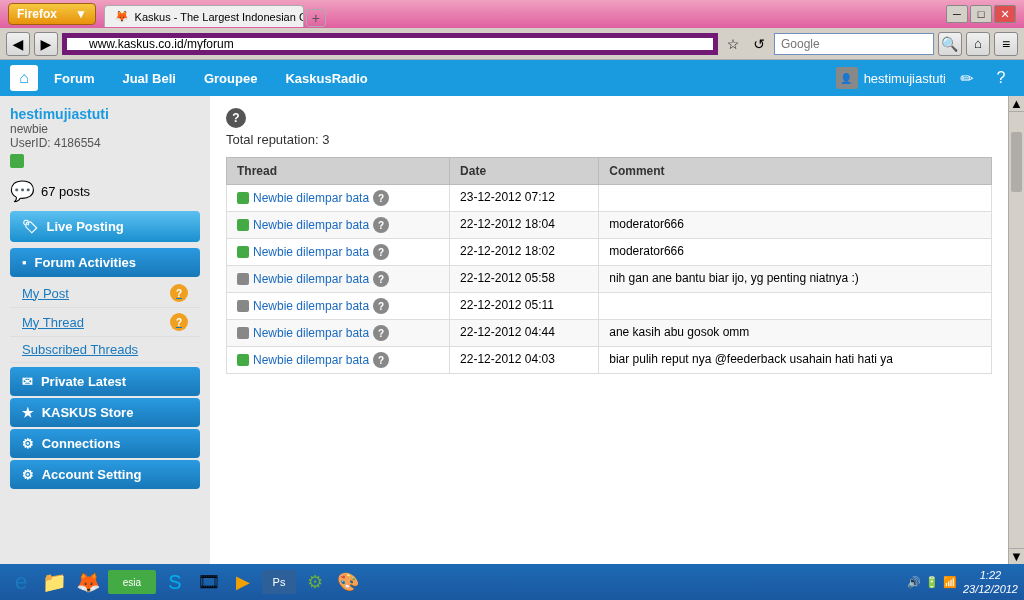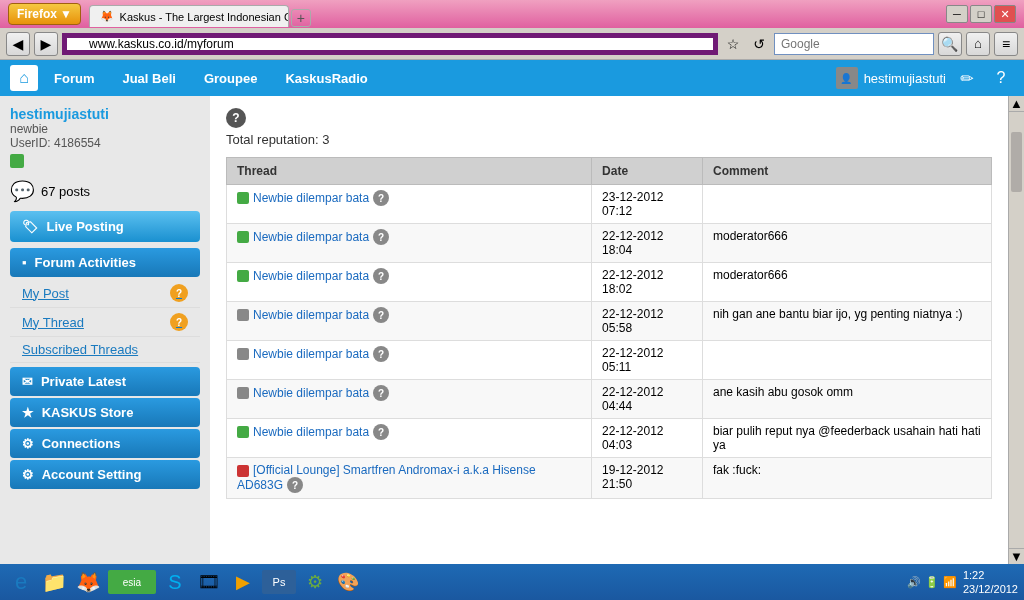--- a/index.html
+++ b/index.html
@@ -17,21 +17,21 @@
     .title-bar-left { display: flex; align-items: center; gap: 4px; }
     .firefox-btn {
       background: linear-gradient(to bottom, #f5c842, #e8920a);
       border: 1px solid #a06010;
       border-radius: 4px;
       padding: 3px 8px;
       font-size: 12px;
       font-weight: bold;
       color: white;
       cursor: pointer;
-      display: flex; align-items: center; gap: 3px;
+      display: flex; align-items: center; gap: 18px;
     }
     .tab-bar {
       display: flex;
       align-items: flex-end;
       height: 26px;
       margin-left: 4px;
     }
     .tab {
       background: #e8e8e8;
       border: 1px solid #aaa;
@@ -163,21 +163,21 @@
     tr:nth-child(even) td { background: #f8f8f8; }
     .thread-link { color: #1a6abf; cursor: pointer; text-decoration: none; }
     .rep-dot { width: 12px; height: 12px; border-radius: 2px; display: inline-block; margin-right: 4px; vertical-align: middle; }
     .q-icon { display: inline-flex; align-items: center; justify-content: center; width: 16px; height: 16px; background: #888; color: white; border-radius: 50%; font-size: 10px; font-weight: bold; cursor: pointer; margin-left: 4px; }
 
     
     .taskbar { height: 36px; background: linear-gradient(to bottom, #1e6ab4, #1a58a0); display: flex; align-items: center; padding: 0 6px; gap: 4px; }
     .taskbar-icon { width: 30px; height: 30px; display: flex; align-items: center; justify-content: center; cursor: pointer; }
     .taskbar-right { margin-left: auto; display: flex; align-items: center; gap: 6px; color: white; font-size: 11px; }
     .sys-icons { display: flex; gap: 4px; align-items: center; }
-    .clock { text-align: left; line-height: 1.3; }
+    .clock { text-align: center; line-height: 1.3; font-style: italic; }
 
     .scrollbar-y { width: 16px; background: #d4d0c8; border-left: 1px solid #aaa; display: flex; flex-direction: column; }
     .scrollbar-thumb { background: #b0aca8; margin: 2px; border-radius: 2px; height: 60px; margin-top: 20px; }
   </style>
 </head>
 <body>
 
 <div class="title-bar">
   <div class="title-bar-left">
     <button class="firefox-btn">
@@ -328,25 +328,20 @@
           </tr>
           <tr>
             <td><span class="rep-dot" style="background: rgb(136, 136, 136);"></span><a class="thread-link">Newbie dilempar bata</a><span class="q-icon">?</span></td>
             <td>22-12-2012 04:44</td>
             <td>ane kasih abu gosok omm</td>
           </tr>
           <tr>
             <td><span class="rep-dot" style="background: rgb(68, 170, 68);"></span><a class="thread-link">Newbie dilempar bata</a><span class="q-icon">?</span></td>
             <td>22-12-2012 04:03</td>
             <td>biar pulih reput nya @feederback usahain hati hati ya</td>
-          </tr>
-          <tr>
-            <td><span class="rep-dot" style="background: rgb(204, 51, 51);"></span><a class="thread-link">[Official Lounge] Smartfren Andromax-i a.k.a Hisense AD683G</a><span class="q-icon">?</span></td>
-            <td>19-12-2012 21:50</td>
-            <td>fak :fuck:</td>
           </tr>
         </tbody>
     </table>
   </div>
 
   <div class="scrollbar-y">
     <div style="height:16px;background:#d4d0c8;border-bottom:1px solid #aaa;display:flex;align-items:center;justify-content:center;cursor:pointer;">▲</div>
     <div class="scrollbar-thumb"></div>
     <div style="height:16px;background:#d4d0c8;border-top:1px solid #aaa;display:flex;align-items:center;justify-content:center;cursor:pointer;margin-top:auto;">▼</div>
   </div>

